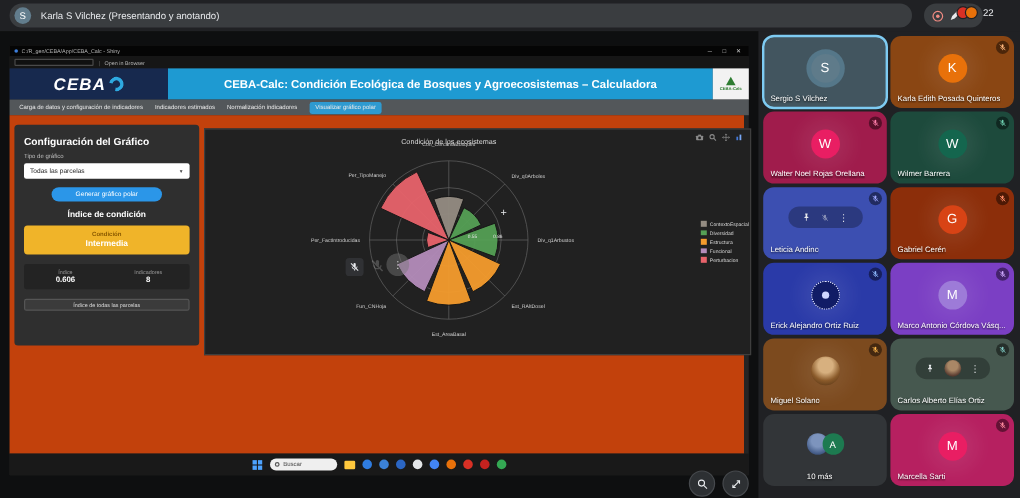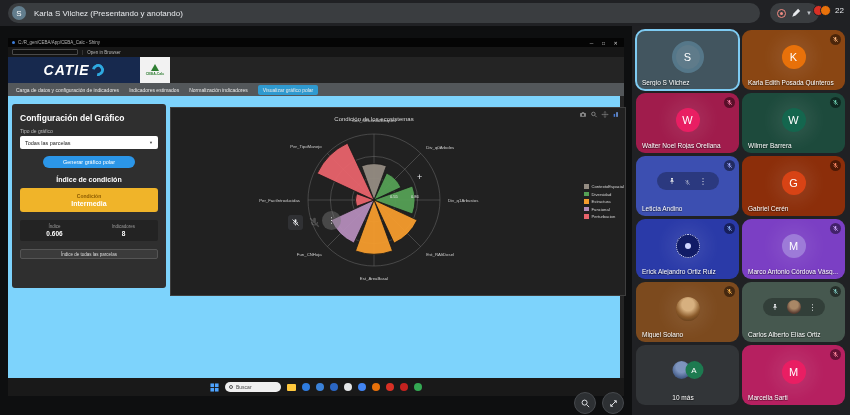--- a/index.html
+++ b/index.html
@@ -12,21 +12,21 @@
   .presenter-pill { position:absolute; left:8px; top:3px; width:752px; height:20px; background:#3a3d40;
                     border-radius:10px; display:flex; align-items:center; gap:8px; padding-left:4px; }
   .presenter-avatar { width:14px; height:14px; border-radius:50%; background:#627d8d; color:#fff;
                       font-size:8px; display:flex; align-items:center; justify-content:center; }
   .presenter-name { font-size:8px; color:#e8eaed; }
   .topbar-controls { position:absolute; left:770px; top:3px; height:20px; background:#3a3d40; border-radius:12px;
                      display:flex; align-items:center; gap:5px; padding:0 7px; }
   .rec-icon { width:9px; height:9px; border:1.5px solid #f28b82; border-radius:50%; display:flex; align-items:center; justify-content:center; }
   .rec-icon i { width:3px; height:3px; background:#f28b82; border-radius:50%; }
   .chev { color:#bdc1c6; font-size:6px; }
-  .avatar-stack { position:absolute; right:6px; top:5px; display:flex; align-items:center; }
+  .avatar-stack { position:absolute; right:22px; top:5px; display:flex; align-items:center; }
   .mini-av { width:11px; height:11px; border-radius:50%; border:1px solid #202124; }
   .mini-av + .mini-av { margin-left:-4px; }
   .stack-count { font-size:8px; color:#e8eaed; margin-left:4px; }
 
   
   .share-stage { position:absolute; left:0; top:26px; width:632px; height:389px; background:#0e0f10; }
   .desktop { position:absolute; left:8px; top:12px; width:616px; height:358px; background:#242424; }
 
   .bw-title { position:absolute; left:0; top:0; width:616px; height:9px; background:#050505;
               display:flex; align-items:center; gap:3px; padding:0 4px; }
@@ -48,21 +48,21 @@
   .header-title { color:#fff; font-weight:bold; font-size:9.5px; }
   .header-badge { width:30px; background:#f2f2f2; display:flex; flex-direction:column; align-items:center; justify-content:center; gap:1px; }
   .badge-tree { width:0; height:0; border-left:4px solid transparent; border-right:4px solid transparent; border-bottom:7px solid #2e7d32; }
   .badge-text { font-size:3.5px; color:#2e7d32; font-weight:bold; }
 
   .app-nav { position:absolute; left:0; top:45px; width:616px; height:13px; background:#53575a;
              display:flex; align-items:center; gap:10px; padding-left:8px; }
   .nav-tab { font-size:5px; color:#e9e9e9; white-space:nowrap; }
   .nav-tab.active { background:#2f9ad0; padding:2px 5px; border-radius:2px; }
 
-  .app-body { position:absolute; left:0; top:58px; width:612px; height:282px; background:#7dd3fc; }
+  .app-body { position:absolute; left:0; top:58px; width:612px; height:282px; background:#c2410c; }
 
   
   .cfg { position:absolute; left:4px; top:8px; width:154px; height:184px; background:#2f2f2f; border-radius:3px; }
   .cfg-title { font-size:8.5px; font-weight:bold; color:#fff; margin:9px 8px 5px; }
   .cfg-label { font-size:5px; color:#bbb; margin:0 8px 2px; }
   .cfg-select { margin:0 8px; height:13px; background:#fff; border-radius:2px; display:flex;
                 align-items:center; justify-content:space-between; padding:0 5px; }
   .cfg-select-val { font-size:5.5px; color:#222; }
   .cfg-caret { font-size:4px; color:#444; }
   .gen-btn { margin:7px auto 0; width:92px; height:12px; background:#2b96e8; border-radius:7px;
@@ -181,22 +181,25 @@
       </div>
 
       <div class="bw-toolbar">
         <span class="addr-box"></span>
         <span class="tb-sep">|</span>
         <span class="tb-link">Open in Browser</span>
       </div>
 
       <div class="app-header">
         <div class="brand">
-          <span class="brand-text">CATIE</span>
+          <span class="brand-text">CEBA</span>
           <span class="brand-swoosh"></span>
+        </div>
+        <div class="header-mid">
+          <span class="header-title">CEBA-Calc: Condición Ecológica de Bosques y Agroecosistemas – Calculadora</span>
         </div>
         <div class="header-badge">
           <span class="badge-tree"></span>
           <span class="badge-text">CEBA-Calc</span>
         </div>
       </div>
 
       <div class="app-nav" id="nav-tabs">
           <span class="nav-tab ">Carga de datos y configuración de indicadores</span>
           <span class="nav-tab ">Indicadores estimados</span>

